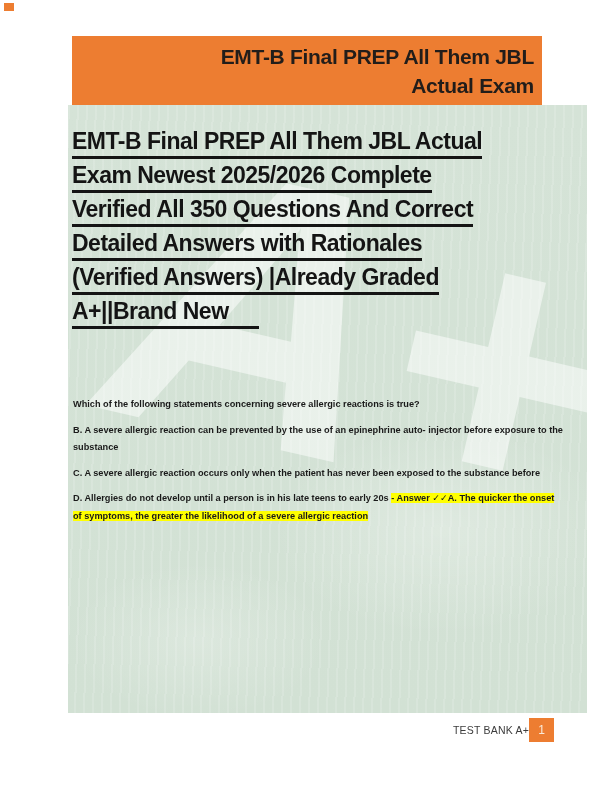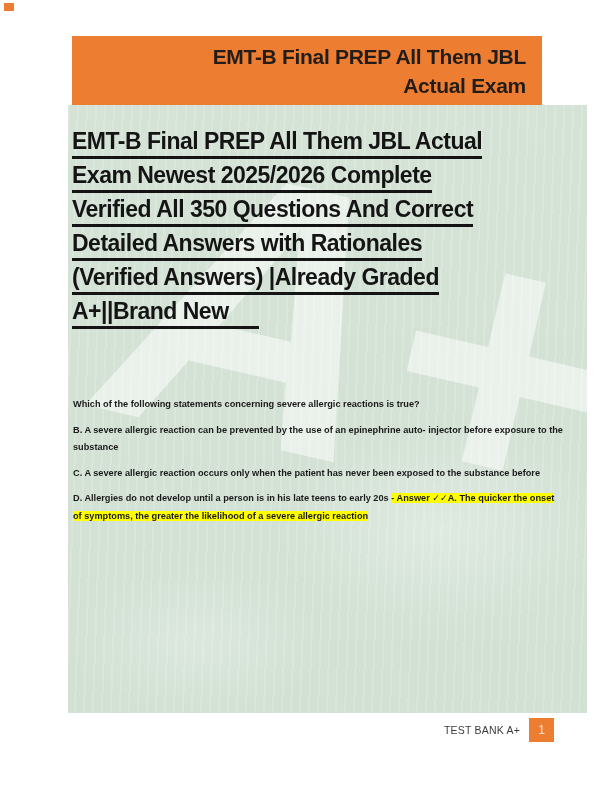--- a/index.html
+++ b/index.html
@@ -11,21 +11,21 @@
     overflow:hidden;
   }
   .corner-accent {
     position:absolute; left:4px; top:3px; width:10px; height:8px;
     background:#ED7D31;
   }
   .header-band {
     position:absolute; left:72px; top:36px; width:470px; height:69px;
     background:#ED7D31;
     display:flex; flex-direction:column; justify-content:center;
-    align-items:flex-end; padding-right:16px;
+    align-items:flex-end; padding-right:8px;
   }
   .header-band .title-line {
     font-size:21px; font-weight:bold; color:#221d1a;
     line-height:29px; letter-spacing:-0.3px; text-align:right;
   }
   .board {
     position:absolute; left:68px; top:105px; width:519px; height:608px;
     background:
       radial-gradient(ellipse 260px 160px at 72% 70%, rgba(255,255,255,.28), transparent 65%),
       radial-gradient(ellipse 200px 120px at 25% 88%, rgba(255,255,255,.22), transparent 65%),
@@ -61,21 +61,20 @@
   }
   .para { margin-bottom:8px; }
   .hl { background:#FFFF00; }
   .q-gap { height:26px; }
   .footer {
     position:absolute; top:718px; right:58px;
     display:flex; align-items:center;
   }
   .footer-label {
     font-size:10.5px; color:#3c3c3c; letter-spacing:0.2px;
-    margin-right:9px;
   }
   .page-number-box {
     width:25px; height:24px; background:#ED7D31;
     display:flex; align-items:center; justify-content:center;
     font-size:12px; color:#f9ead8;
   }
 </style>
 </head>
 <body>
 

